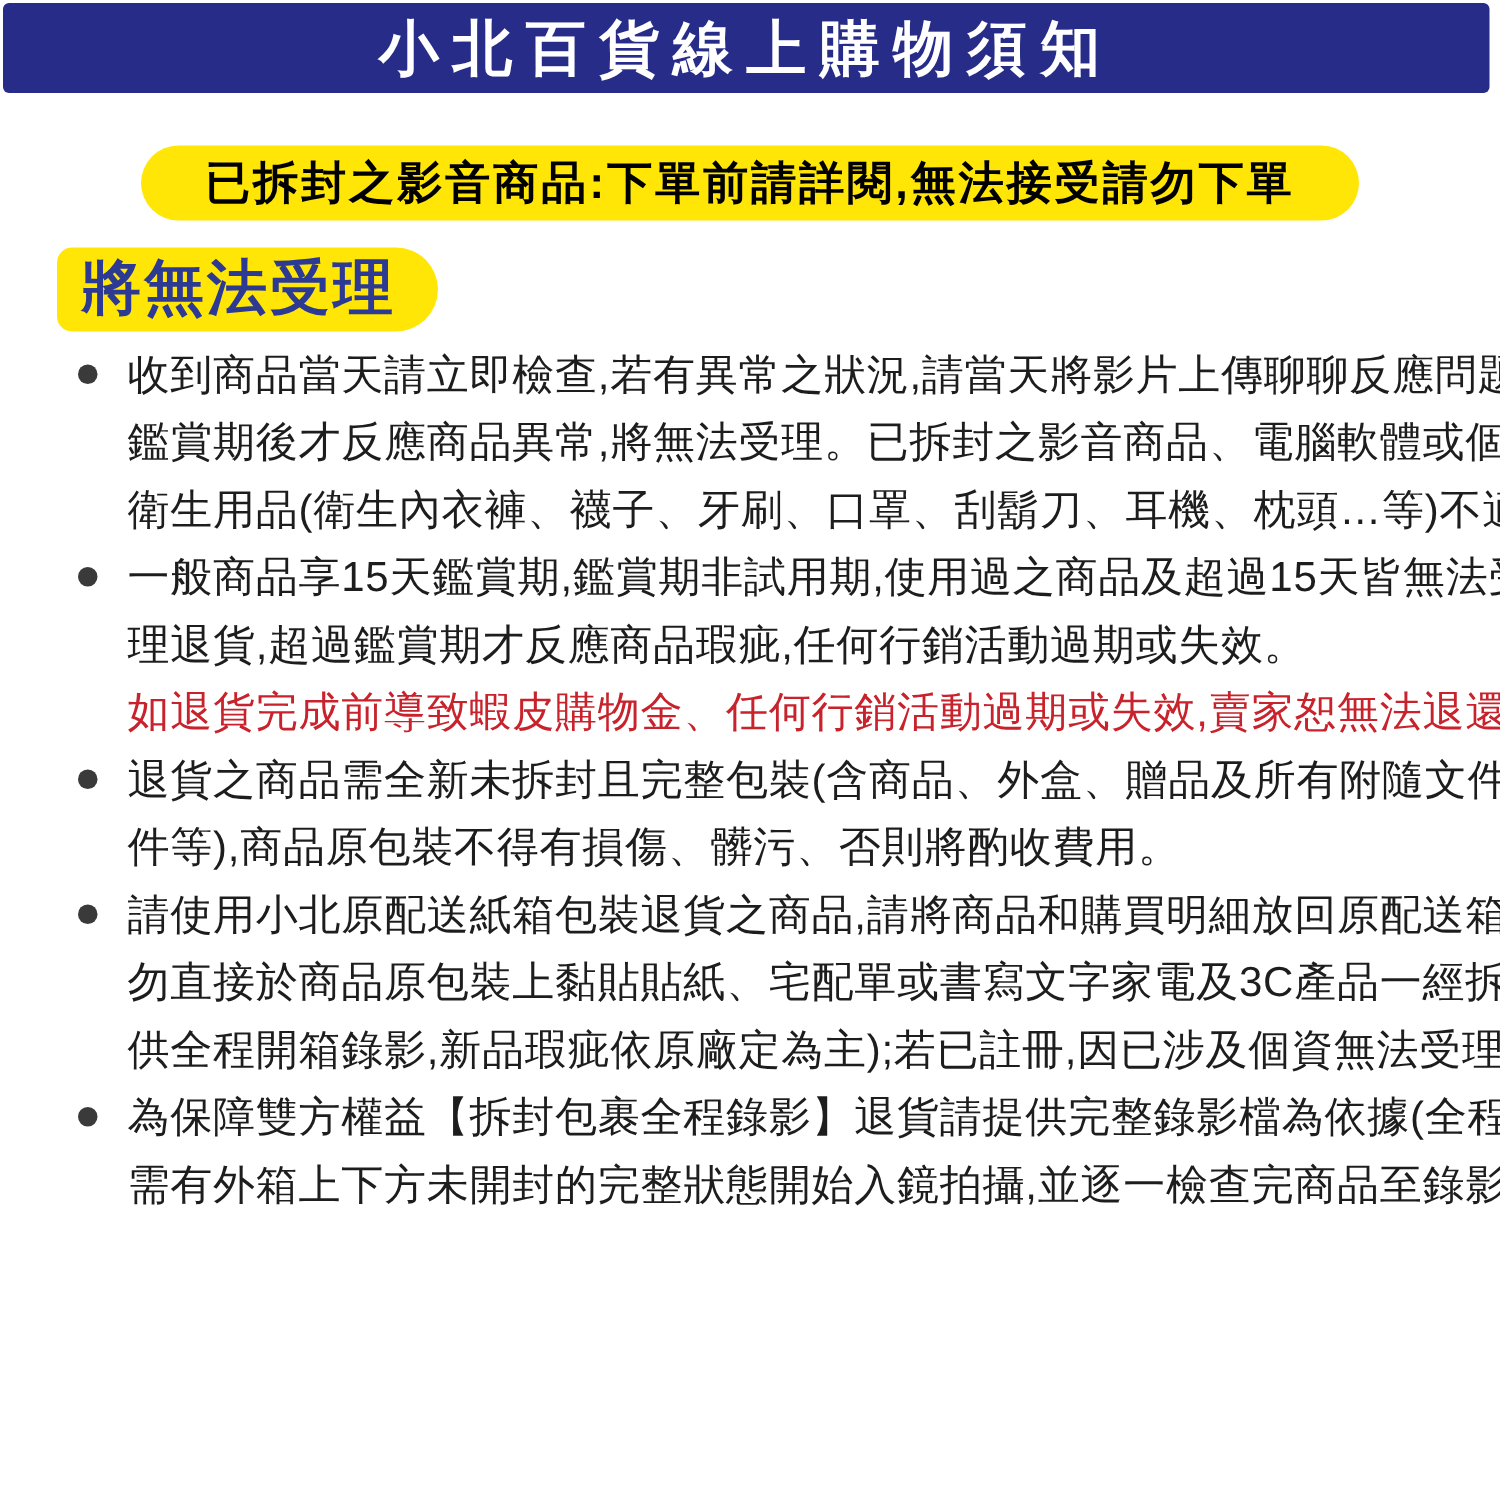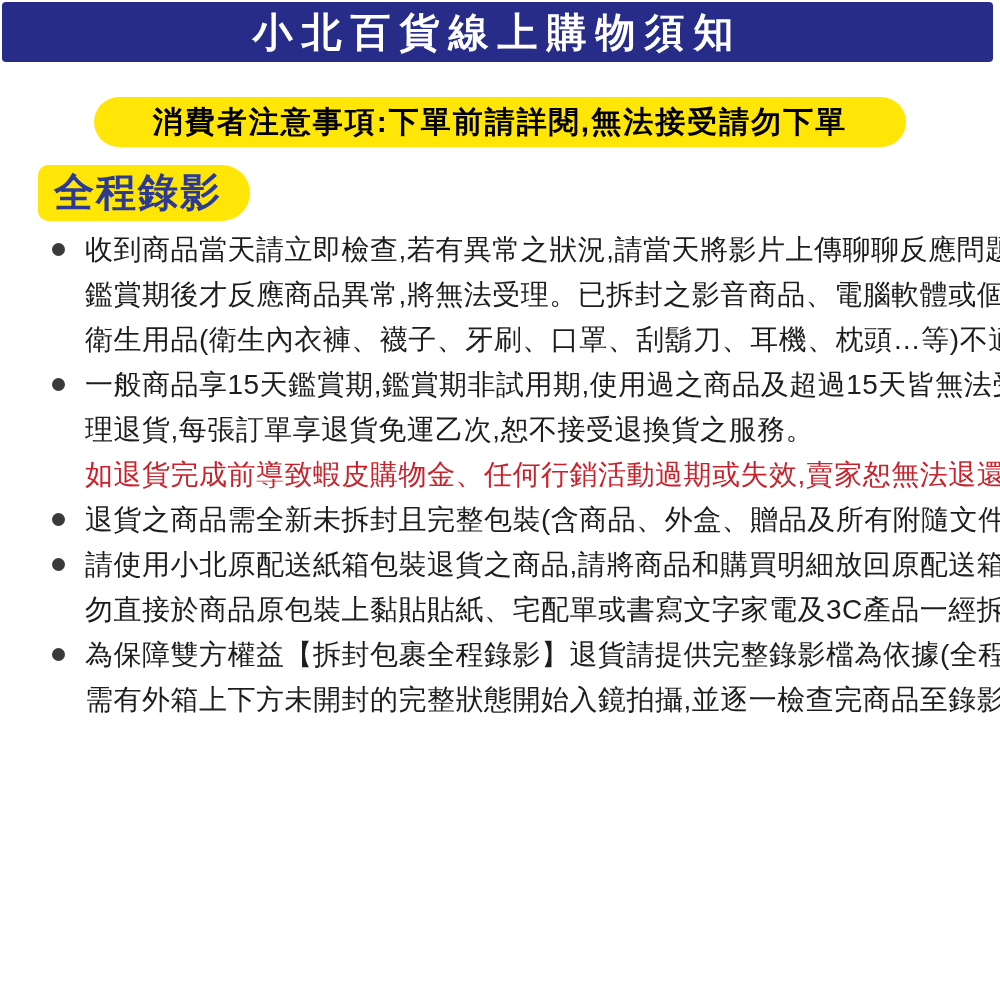--- a/index.html
+++ b/index.html
@@ -77,42 +77,44 @@
   .red { color: var(--alert-red, #c8232c); }
 </style>
 </head>
 <body>
 
 <div class="banner">
   <div class="banner-title">小北百貨線上購物須知</div>
 </div>
 
 <div class="pill">
-  <div class="pill-text">消費者注意事項:下單前請詳閱,無法接受請勿下單</div>
+  <div class="pill-text">已拆封之影音商品:下單前請詳閱,無法接受請勿下單</div>
 </div>
 
 <div class="heading-wrap">
-  <span class="section-heading">全程錄影</span>
+  <span class="section-heading">將無法受理</span>
 </div>
 
 <ul class="notice-list">
     <li>
       <div class="line"><span>收到商品當天請立即檢查,若有異常之狀況,請當天將影片上傳聊聊反應問題,</span></div>
       <div class="line"><span>鑑賞期後才反應商品異常,將無法受理。已拆封之影音商品、電腦軟體或個人</span></div>
       <div class="line"><span>衛生用品(衛生內衣褲、襪子、牙刷、口罩、刮鬍刀、耳機、枕頭…等)不適用於</span></div>
     </li>
     <li>
       <div class="line"><span>一般商品享15天鑑賞期,鑑賞期非試用期,使用過之商品及超過15天皆無法受</span></div>
-      <div class="line"><span>理退貨,每張訂單享退貨免運乙次,恕不接受退換貨之服務。</span></div>
+      <div class="line"><span>理退貨,超過鑑賞期才反應商品瑕疵,任何行銷活動過期或失效。</span></div>
       <div class="line"><span class="red">如退貨完成前導致蝦皮購物金、任何行銷活動過期或失效,賣家恕無法退還。</span></div>
     </li>
     <li>
       <div class="line"><span>退貨之商品需全新未拆封且完整包裝(含商品、外盒、贈品及所有附隨文件或配</span></div>
+      <div class="line"><span>件等),商品原包裝不得有損傷、髒污、否則將酌收費用。</span></div>
     </li>
     <li>
       <div class="line"><span>請使用小北原配送紙箱包裝退貨之商品,請將商品和購買明細放回原配送箱,</span></div>
       <div class="line"><span>勿直接於商品原包裝上黏貼貼紙、宅配單或書寫文字家電及3C產品一經拆箱,</span></div>
+      <div class="line"><span>供全程開箱錄影,新品瑕疵依原廠定為主);若已註冊,因已涉及個資無法受理</span></div>
     </li>
     <li>
       <div class="line"><span>為保障雙方權益【拆封包裹全程錄影】退貨請提供完整錄影檔為依據(全程錄影</span></div>
       <div class="line"><span>需有外箱上下方未開封的完整狀態開始入鏡拍攝,並逐一檢查完商品至錄影結</span></div>
     </li>
   </ul>
 
 </body></html>

